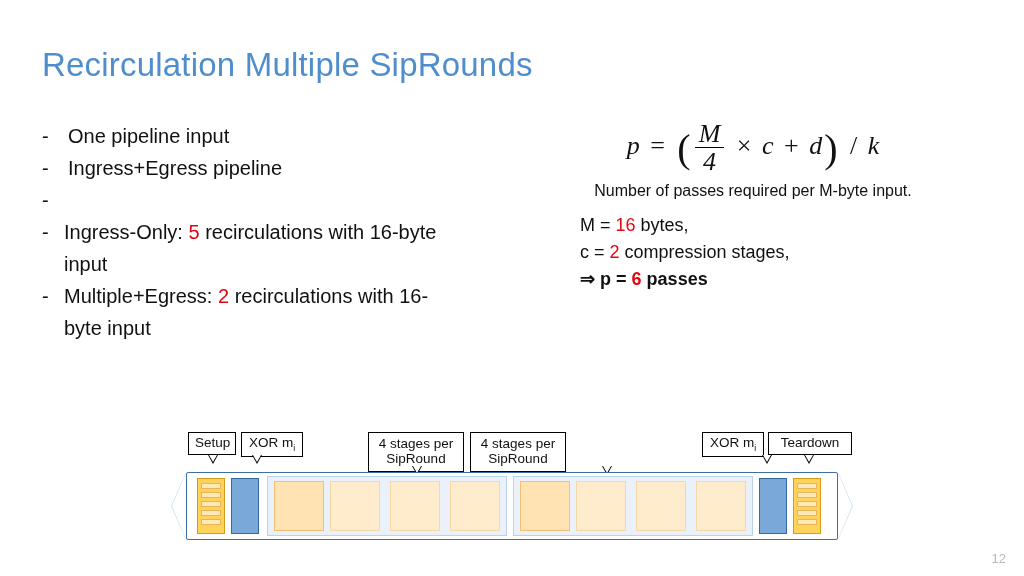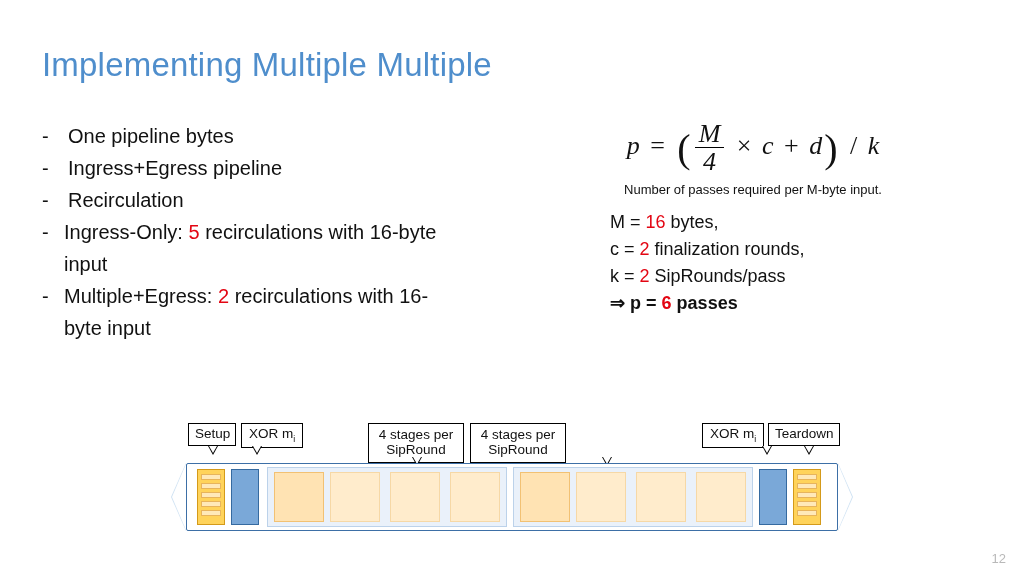--- a/index.html
+++ b/index.html
@@ -12,29 +12,29 @@
   .sub{margin-left:34px}
   .sub .dash{width:22px}
   .red{color:#e30613}
   .rhs{position:absolute;left:518px;top:120px;width:470px}
   .formula{font-family:"Cambria Math","Times New Roman",serif;font-style:italic;font-size:26px;text-align:center;margin-bottom:6px}
   .formula .paren{font-size:40px;font-style:normal;vertical-align:-8px;padding:0 2px}
   .formula .op{font-style:normal;padding:0 4px}
   .formula .frac{display:inline-block;vertical-align:middle;text-align:center;line-height:1.05;padding:0 2px}
   .formula .frac .n{display:block;border-bottom:1.5px solid #000;padding:0 4px}
   .formula .frac .d{display:block;padding:0 4px}
-  .caption{text-align:center;font-size:13px;margin-bottom:12px}
-  .params{margin-left:92px;font-size:18px;line-height:1.5}
+  .caption{text-align:center;font-size:16px;margin-bottom:12px}
+  .params{margin-left:62px;font-size:18px;line-height:1.5}
   .params .row{}
   .params .arrow{font-weight:700}
   .params b{font-weight:700}
   .pagenum{position:absolute;right:18px;bottom:10px;color:#b9b9b9;font-size:13px}
 
   
-  .pipe{position:absolute;left:186px;top:423px;width:652px;height:110px}
+  .pipe{position:absolute;left:186px;top:432px;width:652px;height:110px}
   .labels{position:absolute;left:0;top:0;width:100%;height:40px}
   .lab{position:absolute;top:0;border:1px solid #000;background:#fff;font-size:13.5px;text-align:center;line-height:1.1;padding:3px 6px;box-sizing:border-box}
   .lab.two{padding:4px 6px}
   .ptr{position:absolute;width:0;height:0;border-left:5px solid transparent;border-right:5px solid transparent;border-top:9px solid #000}
   .ptr::after{content:"";position:absolute;left:-4px;top:-9px;border-left:4px solid transparent;border-right:4px solid transparent;border-top:7px solid #fff}
 
   .chassis{position:absolute;left:0;top:40px;width:652px;height:68px;border:1px solid #3d6fa6;border-radius:2px;background:#fff;box-sizing:border-box}
   .arrowcap{position:absolute;top:40px;width:0;height:0}
   .arrowcap.left{left:-15px;border-top:34px solid transparent;border-bottom:34px solid transparent;border-right:15px solid #cfe2f3}
   .arrowcap.left::after{content:"";position:absolute;left:1px;top:-33px;border-top:33px solid transparent;border-bottom:33px solid transparent;border-right:14px solid #fff}
@@ -48,35 +48,34 @@
   .pale{position:absolute;top:4px;height:50px;background:#ffe3b3;border:1px solid #f2c173;box-sizing:border-box}
   .pale.dim{background:#ffeccc;border-color:#f6d8a6}
   .slot{position:absolute;left:3px;right:3px;height:6px;background:#ffe9b8;border:1px solid #e7b45c;box-sizing:border-box}
   sub{font-size:.65em}
 </style>
 </head>
 <body>
 
 <div class="slide">
 
-  <div class="title">Implementing Multiple Multiple</div>
+  <div class="title">Recirculation Multiple SipRounds</div>
 
   <div class="bullets">
     <ul>
       <li>
           <span class="dash">-</span>
-          <span>One pipeline bytes</span>
+          <span>One pipeline input</span>
         </li>
       <li>
           <span class="dash">-</span>
           <span>Ingress+Egress pipeline</span>
         </li>
       <li>
           <span class="dash">-</span>
-          <span>Recirculation</span>
         </li>
     </ul>
     <ul class="sub">
       <li>
           <span class="dash">-</span>
         <span style="max-width:380px">
           <span>Ingress-Only: </span><span class="red">5</span><span> recirculations with 16-byte input</span>
         </span>
       </li>
       <li>
@@ -96,22 +95,21 @@
       <span class="op">×</span>
       <span>c</span>
       <span class="op">+</span>
       <span>d</span><span class="paren">)</span>
       <span class="op">/</span>
       <span>k</span>
     </div>
     <div class="caption">Number of passes required per M-byte input.</div>
     <div class="params">
       <div class="row"><span>M = </span><span class="red">16</span><span> bytes,</span></div>
-      <div class="row"><span>c = </span><span class="red">2</span><span> finalization rounds,</span></div>
-      <div class="row"><span>k = </span><span class="red">2</span><span> SipRounds/pass</span></div>
+      <div class="row"><span>c = </span><span class="red">2</span><span> compression stages,</span></div>
       <div class="row"><b><span class="arrow">⇒ p = </span><span class="red">6</span><span> passes</span></b></div>
     </div>
   </div>
 
   <div class="pipe">
 
     <div class="labels">
       <div class="lab" style="left:2px;width:48px">Setup</div>
       <div class="ptr" style="left:22px;top:23px"></div>
 
@@ -120,21 +118,21 @@
 
       <div class="lab two" style="left:182px;width:96px">4 stages per SipRound</div>
       <div class="ptr" style="left:226px;top:34px"></div>
 
       <div class="lab two" style="left:284px;width:96px">4 stages per SipRound</div>
       <div class="ptr" style="left:416px;top:34px"></div>
 
       <div class="lab" style="left:516px;width:62px"><span>XOR m</span><sub>i</sub></div>
       <div class="ptr" style="left:576px;top:23px"></div>
 
-      <div class="lab" style="left:582px;width:72px">Teardown</div>
+      <div class="lab" style="left:582px;width:84px">Teardown</div>
       <div class="ptr" style="left:618px;top:23px"></div>
     </div>
 
     <div class="arrowcap left"></div>
     <div class="arrowcap right"></div>
 
     <div class="chassis">
 
       <div class="stage yellow" style="left:10px;width:28px">
         <div class="slot" style="top:4px"></div>

